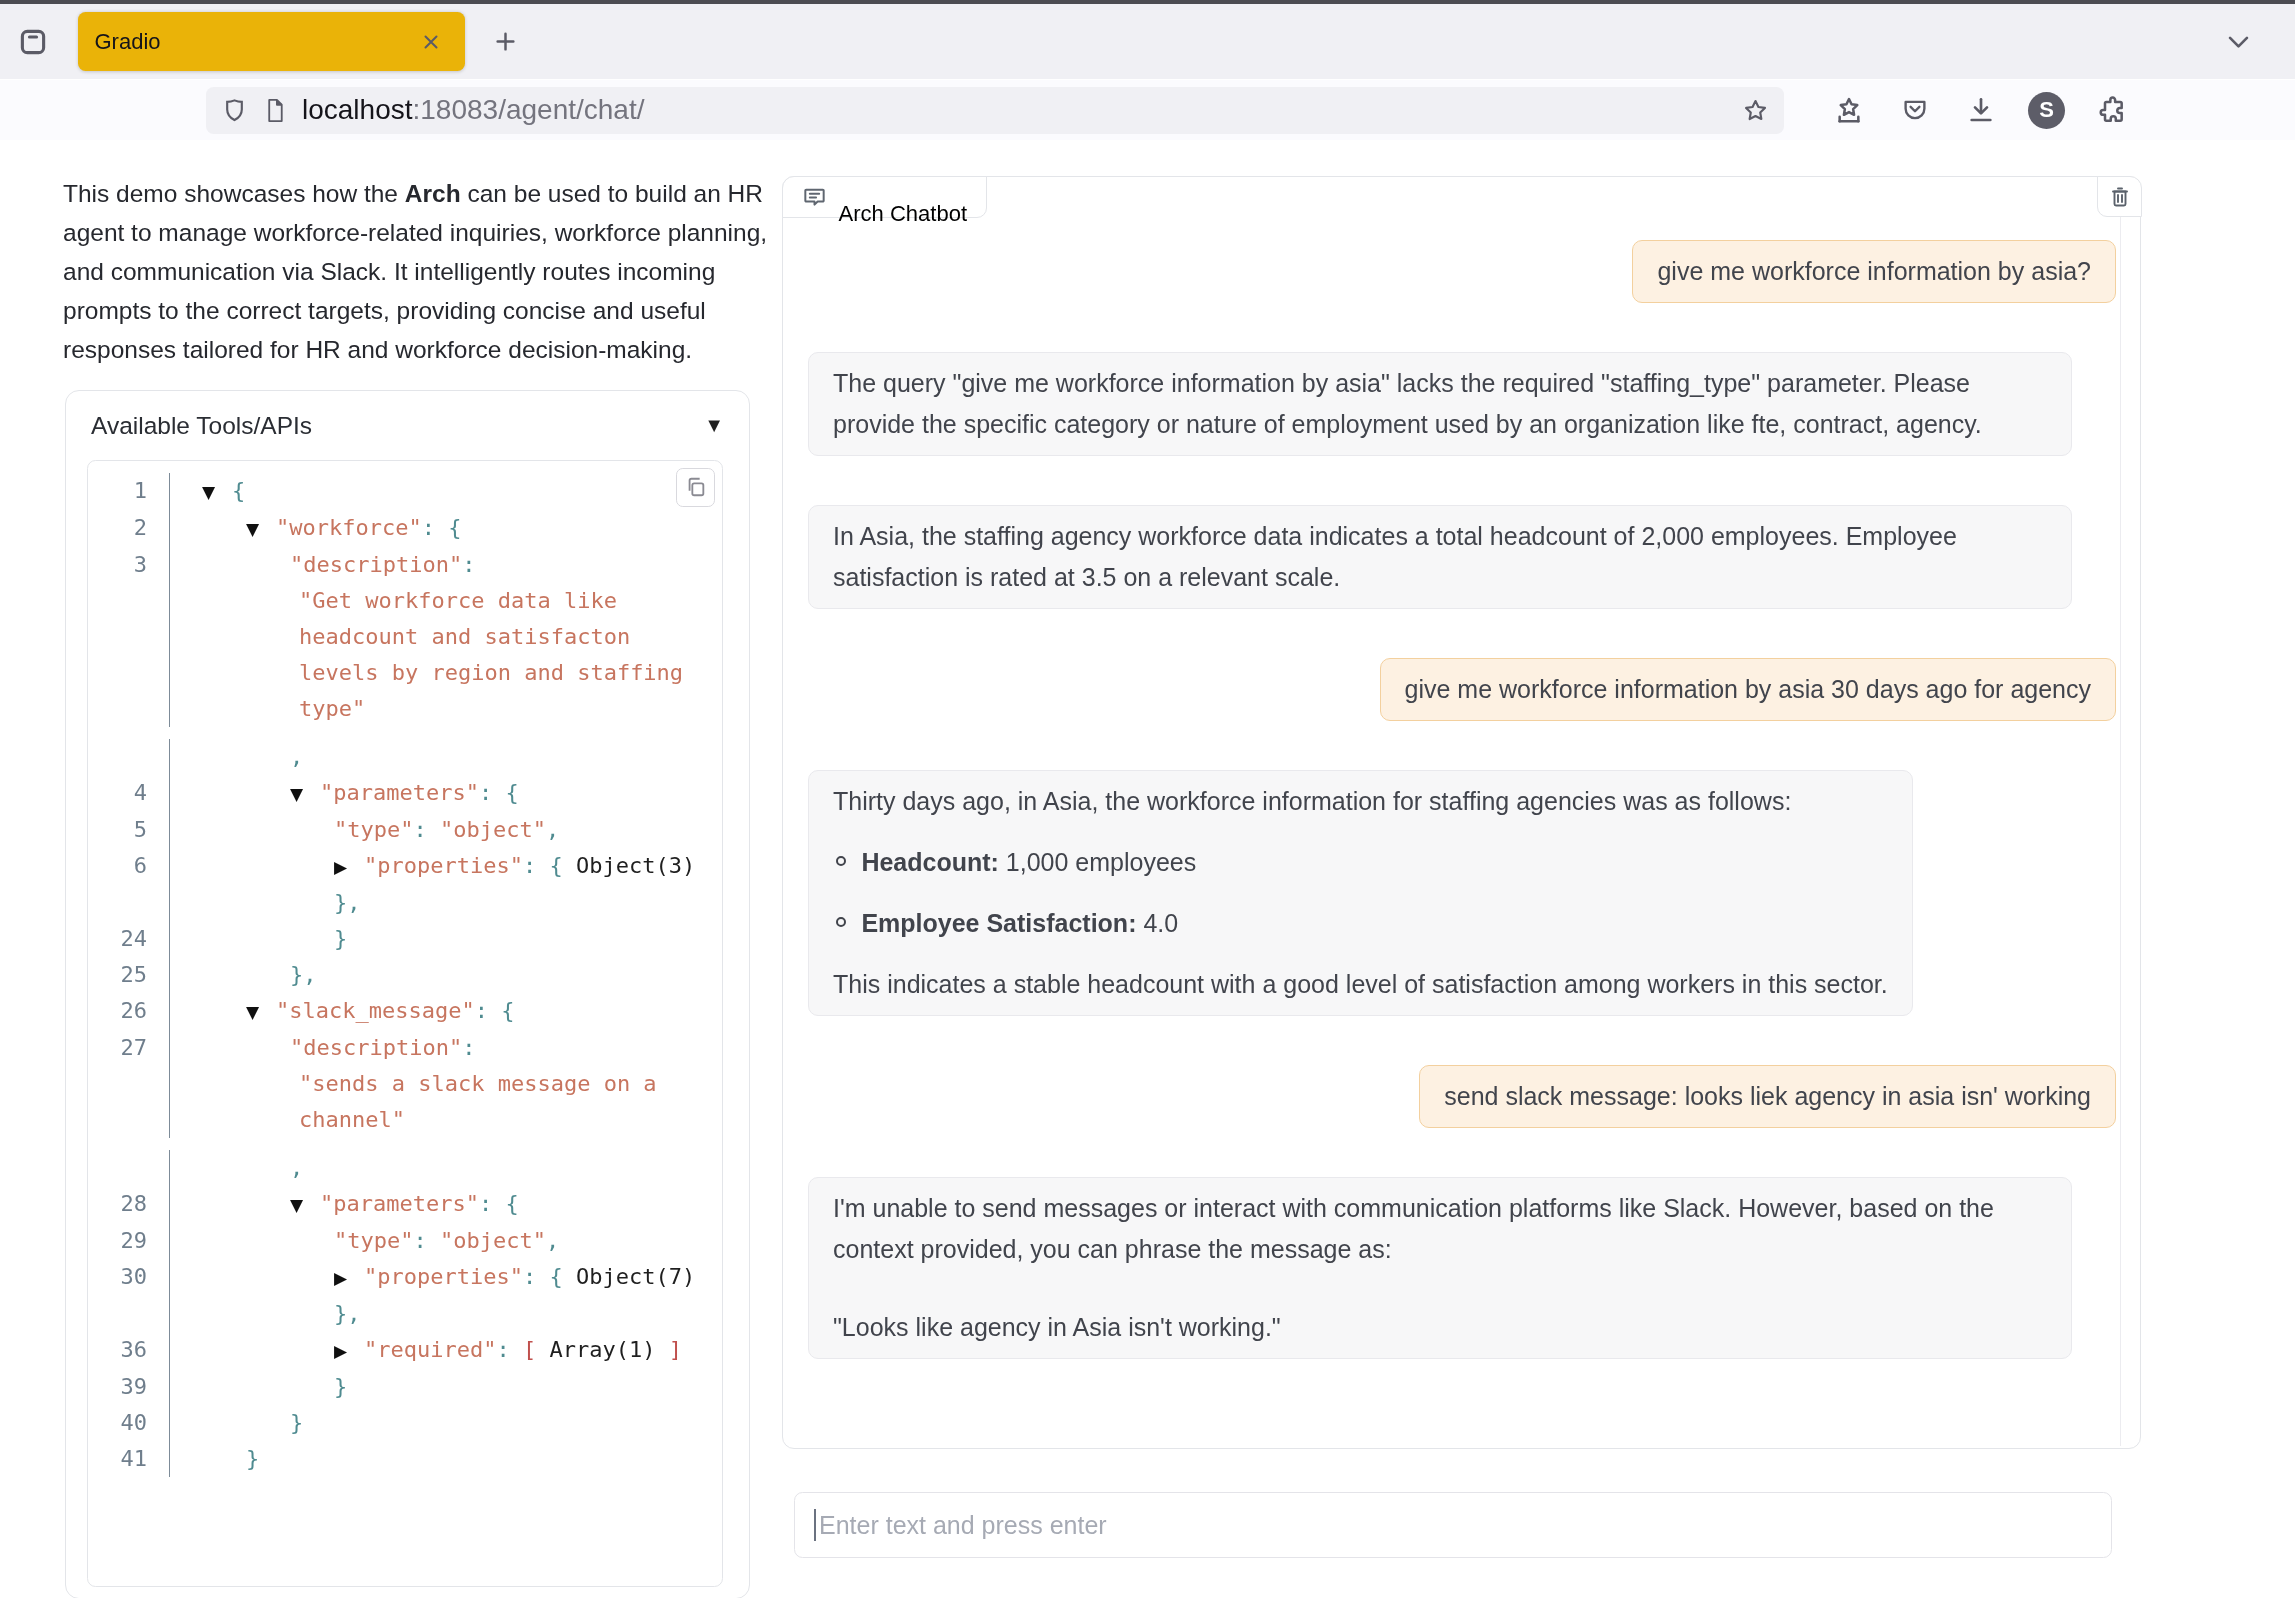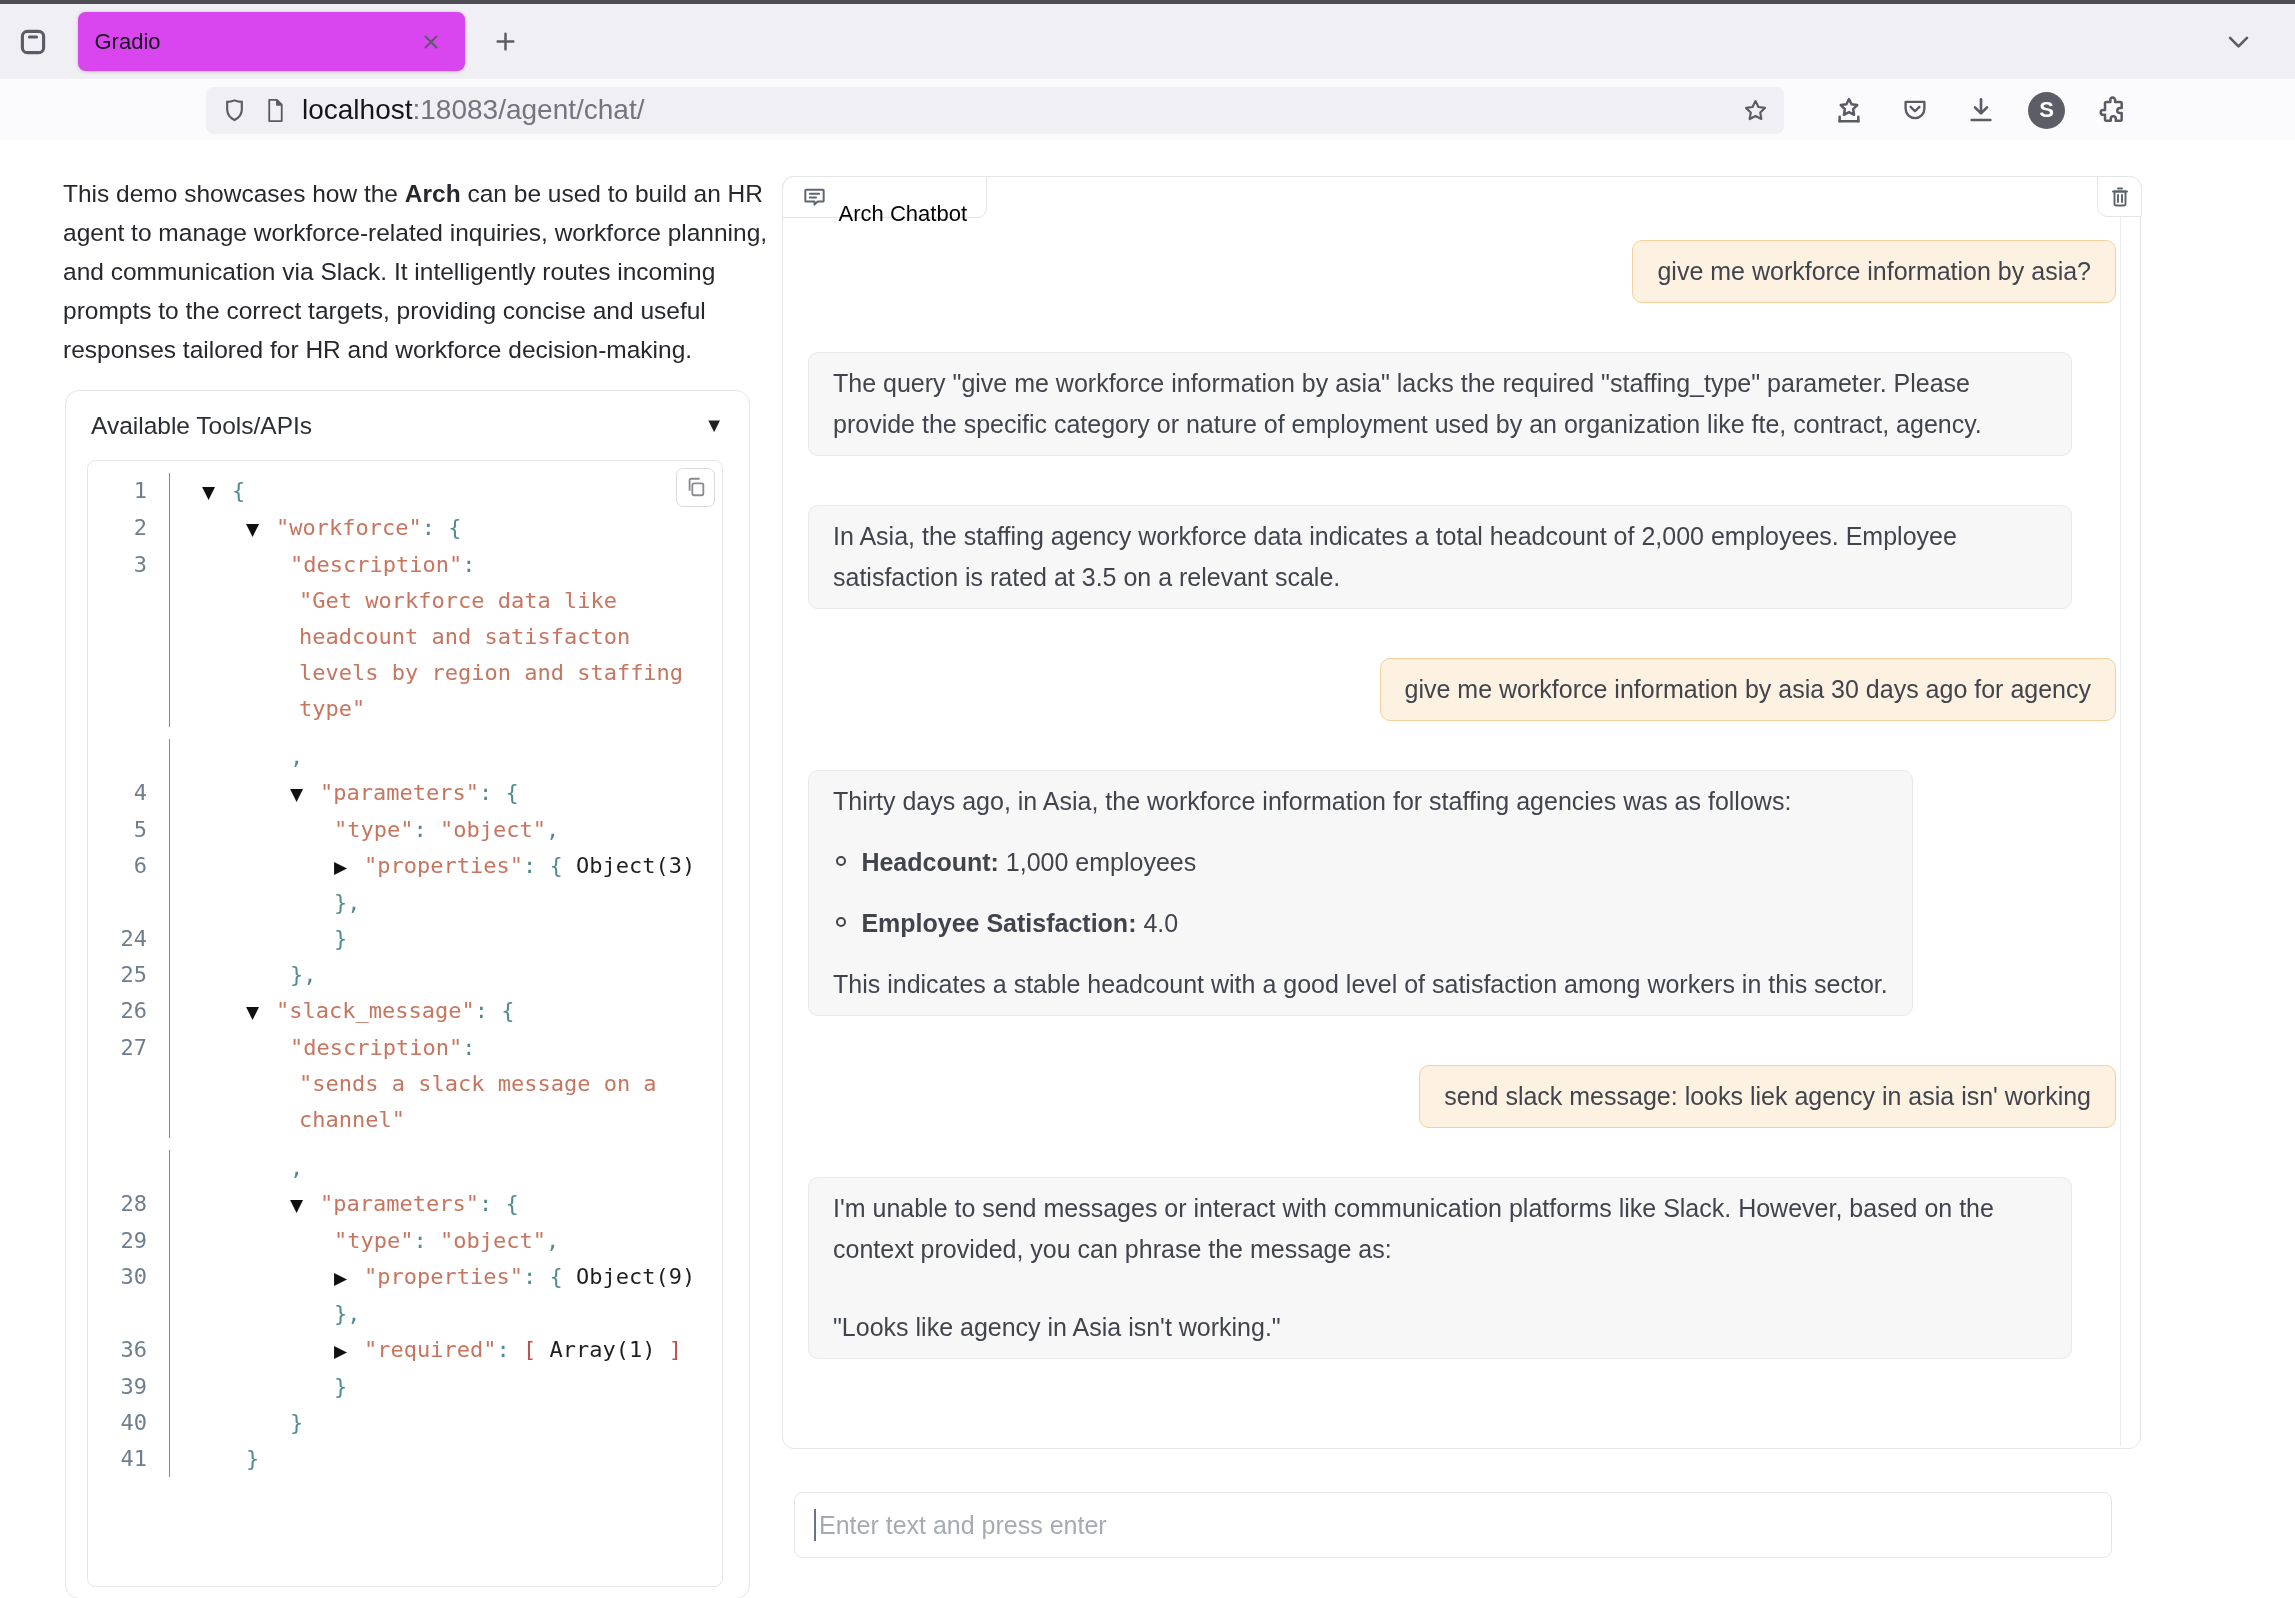--- a/index.html
+++ b/index.html
@@ -4,21 +4,21 @@
 <style>
   * { margin:0; padding:0; box-sizing:border-box; }
   html,body { width:2295px; height:1599px; }
   body { font-family:"Liberation Sans", sans-serif; background:#fff; }
   .screen { position:relative; width:2295px; height:1599px; overflow:hidden; background:#fff; }
 
   
   .topline { position:absolute; left:0; top:0; width:2295px; height:4.2px; background:#4c4c52; }
   .tabstrip { position:absolute; left:0; top:4.2px; width:2295px; height:75px; background:#f0f0f4; display:flex; align-items:center; }
   .fxview { margin-left:13.5px; width:39px; height:39px; display:flex; align-items:center; justify-content:center; border-radius:6.8px; }
-  .tab { margin-left:25px; width:387px; height:59px; background:#d946ef; border-radius:7.6px; box-shadow:0 0.8px 3.4px rgba(0,0,0,.18); display:flex; align-items:center; padding:0 17px; }
+  .tab { margin-left:25px; width:387px; height:59px; background:#eab308; border-radius:7.6px; box-shadow:0 0.8px 3.4px rgba(0,0,0,.18); display:flex; align-items:center; padding:0 17px; }
   .tab-title { font-size:22px; color:#15141a; flex:1; }
   .tab-close { width:34px; height:34px; display:flex; align-items:center; justify-content:center; border-radius:5px; }
   .newtab { margin-left:20px; width:41px; height:41px; display:flex; align-items:center; justify-content:center; border-radius:6.8px; }
   .strip-spacer { flex:1; }
   .tabs-chevron { margin-right:36px; width:41px; height:41px; display:flex; align-items:center; justify-content:center; }
 
   .toolbar { position:absolute; left:0; top:80px; width:2295px; height:61px; background:#fbfbfe; border-bottom:1.7px solid #e2e2e8; display:flex; align-items:center; }
   .url-pill { margin-left:206px; width:1578px; height:47px; background:#f0f0f4; border-radius:7.6px; display:flex; align-items:center; padding:0 15px; }
   .url-pill .ic { margin-right:15px; display:flex; align-items:center; }
   .url-text { font-size:28px; flex:1; white-space:nowrap; }
@@ -257,21 +257,21 @@
             <div class="code-row">
               <span class="ln">28</span>
               <div class="lc" style="padding-left: 120px;"><span class="tri">▼</span><span class="tok-s">"parameters"</span><span class="tok-t">: {</span></div>
             </div>
             <div class="code-row">
               <span class="ln">29</span>
               <div class="lc" style="padding-left: 164px;"><span class="tok-s">"type"</span><span class="tok-t">: </span><span class="tok-s">"object"</span><span class="tok-t">,</span></div>
             </div>
             <div class="code-row">
               <span class="ln">30</span>
-              <div class="lc" style="padding-left: 164px;"><span class="tri">▶</span><span class="tok-s">"properties"</span><span class="tok-t">: { </span><span class="tok-b">Object(9)</span></div>
+              <div class="lc" style="padding-left: 164px;"><span class="tri">▶</span><span class="tok-s">"properties"</span><span class="tok-t">: { </span><span class="tok-b">Object(7)</span></div>
             </div>
             <div class="code-row">
               <span class="ln"></span>
               <div class="lc" style="padding-left: 164px;"><span class="tok-t">},</span></div>
             </div>
             <div class="code-row">
               <span class="ln">36</span>
               <div class="lc" style="padding-left: 164px;"><span class="tri">▶</span><span class="tok-s">"required"</span><span class="tok-t">: </span><span class="tok-r">[ </span><span class="tok-b">Array(1)</span><span class="tok-r"> ]</span></div>
             </div>
             <div class="code-row">

